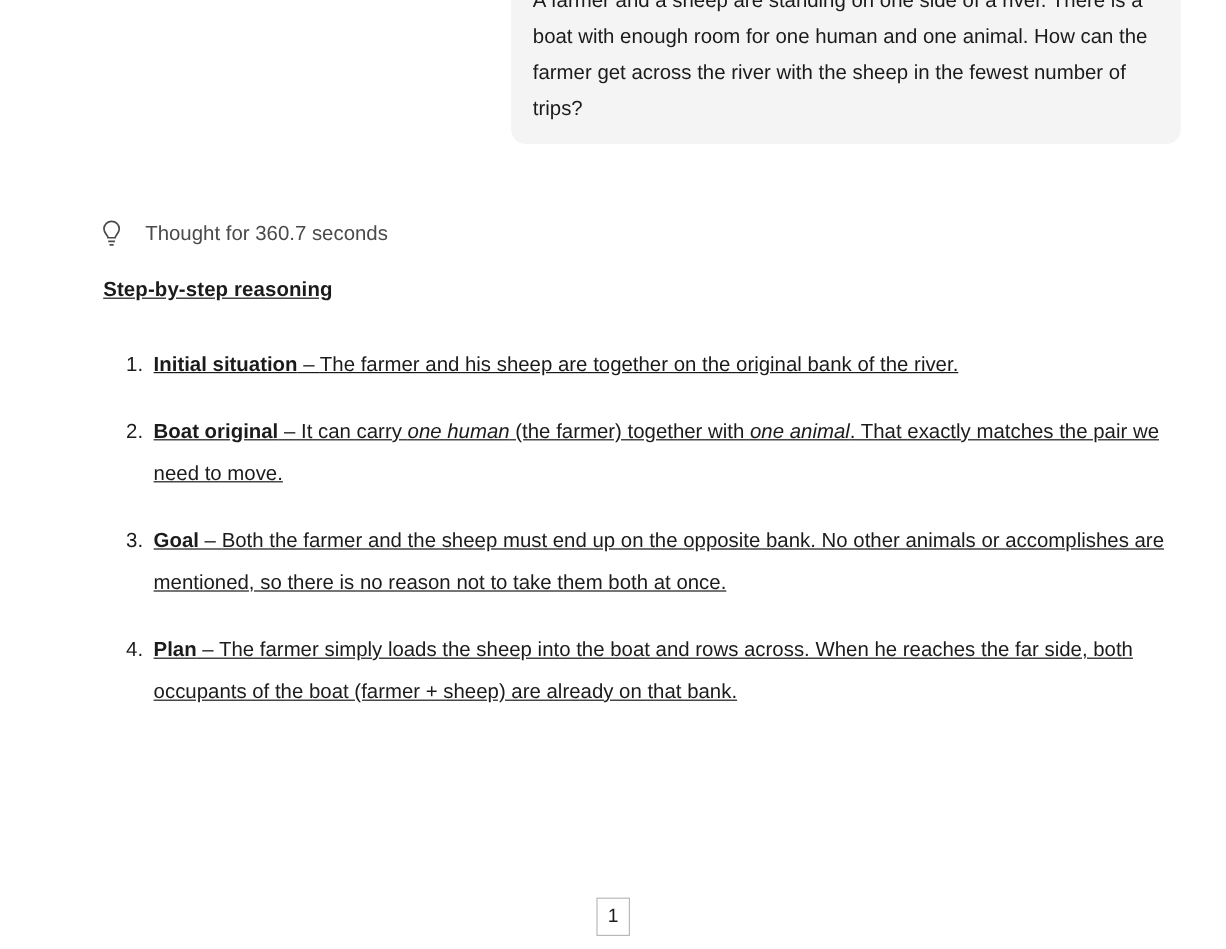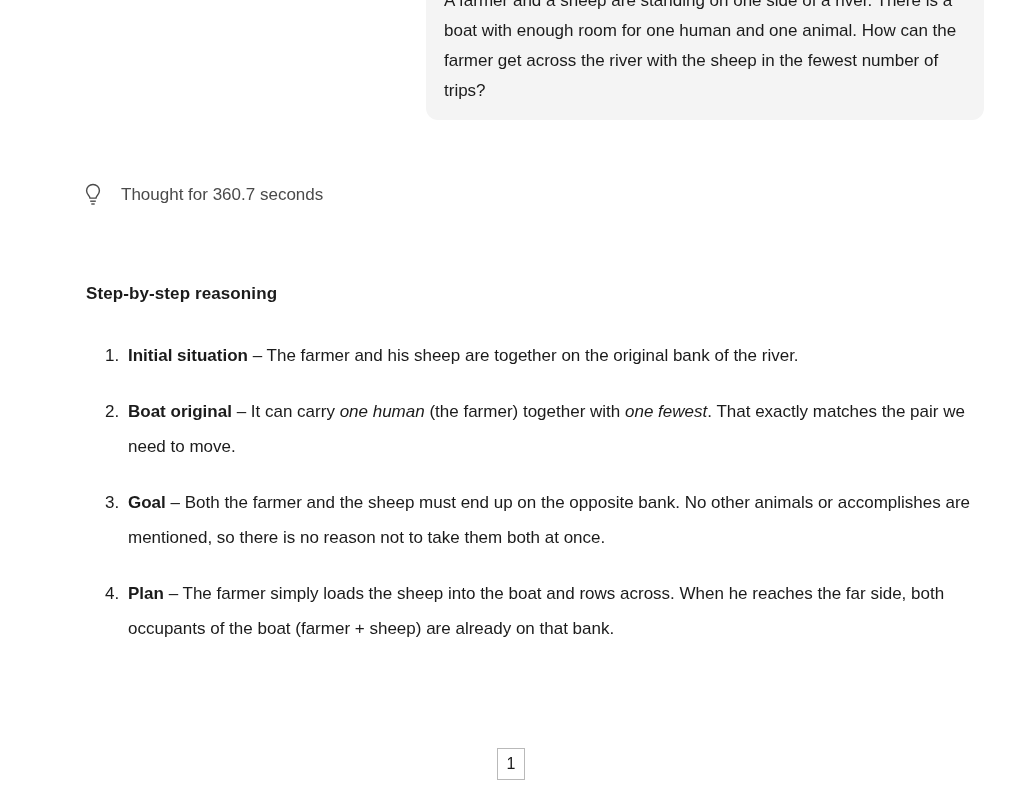--- a/index.html
+++ b/index.html
@@ -59,21 +59,22 @@
   }
   .thought-text {
     font-size: 17px;
     color: #4a4a4a;
   }
 
   
   .answer {
     margin-left: 82px;
     margin-right: 40px;
-    margin-top: 76px;
+    margin-top: 24px;
+    text-decoration: underline;
   }
   .answer h3 {
     font-size: 17px;
     font-weight: bold;
     margin: 0;
     color: #1b1b1b;
     letter-spacing: 0.1px;
   }
   ol.steps {
     margin: 34px 0 0 0;
@@ -145,21 +146,21 @@
   </div>
 
   <div class="answer">
     <h3>Step-by-step reasoning</h3>
 
     <ol class="steps">
       <li>
         <b>Initial situation</b><span> – </span><span>The farmer and his sheep are together on the original bank of the river.</span><i></i><span></span><i></i><span></span>
       </li>
       <li>
-        <b>Boat original</b><span> – </span><span>It can carry </span><i>one human</i><span> (the farmer) together with </span><i>one fewest</i><span>. That exactly matches the pair we need to move.</span>
+        <b>Boat original</b><span> – </span><span>It can carry </span><i>one human</i><span> (the farmer) together with </span><i>one animal</i><span>. That exactly matches the pair we need to move.</span>
       </li>
       <li>
         <b>Goal</b><span> – </span><span>Both the farmer and the sheep must end up on the opposite bank. No other animals or accomplishes are mentioned, so there is no reason not to take them both at once.</span><i></i><span></span><i></i><span></span>
       </li>
       <li>
         <b>Plan</b><span> – </span><span>The farmer simply loads the sheep into the boat and rows across. When he reaches the far side, both occupants of the boat (farmer + sheep) are already on that bank.</span><i></i><span></span><i></i><span></span>
       </li>
     </ol>
 
   </div>

